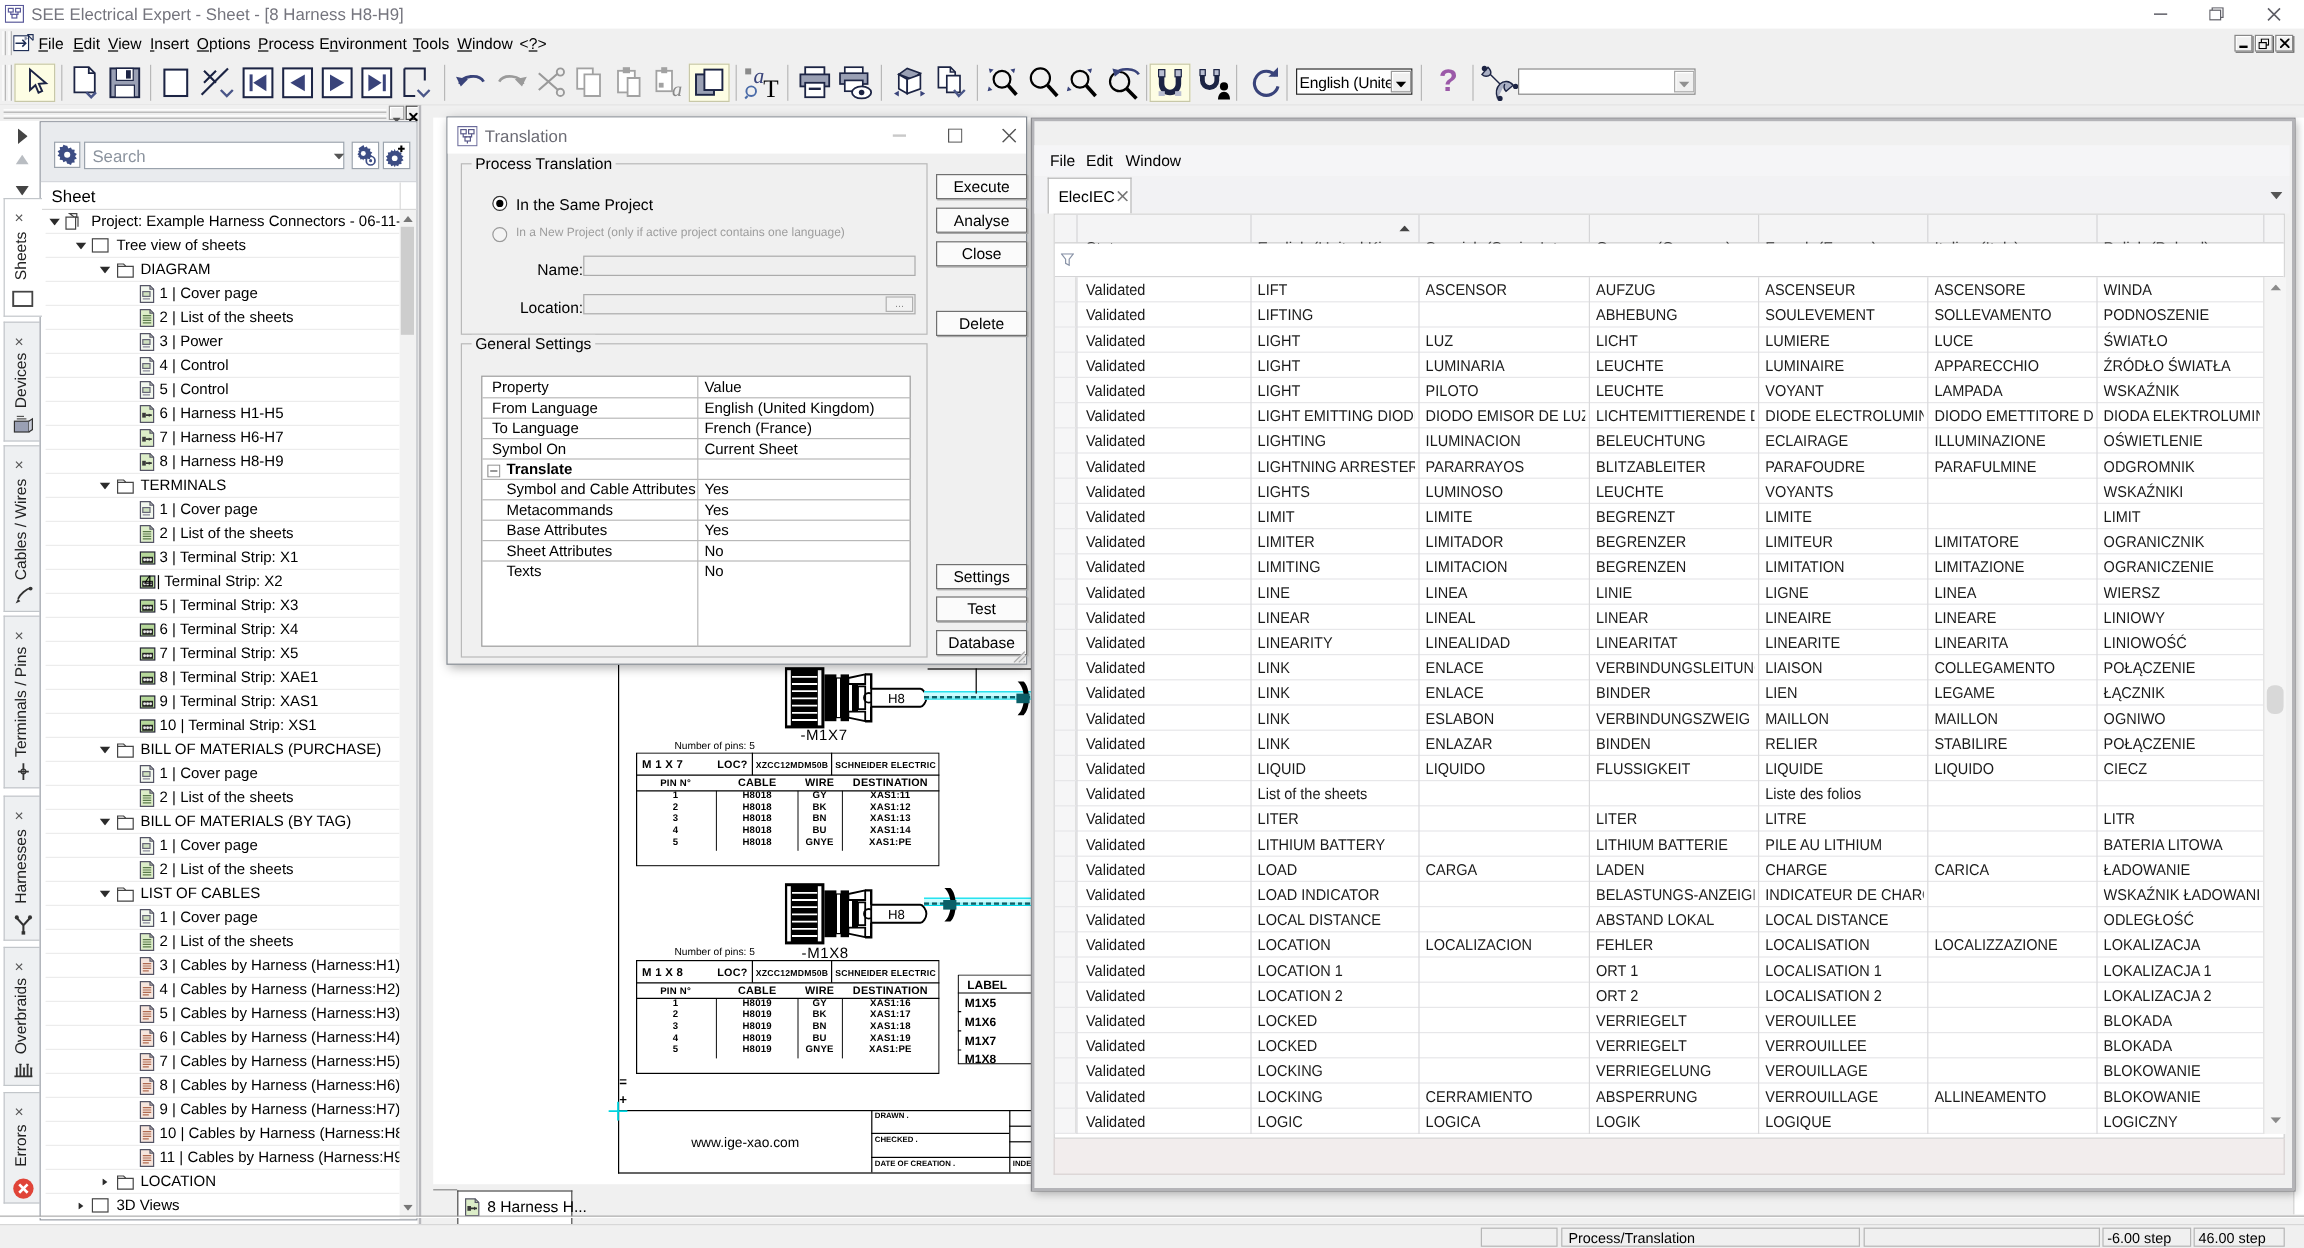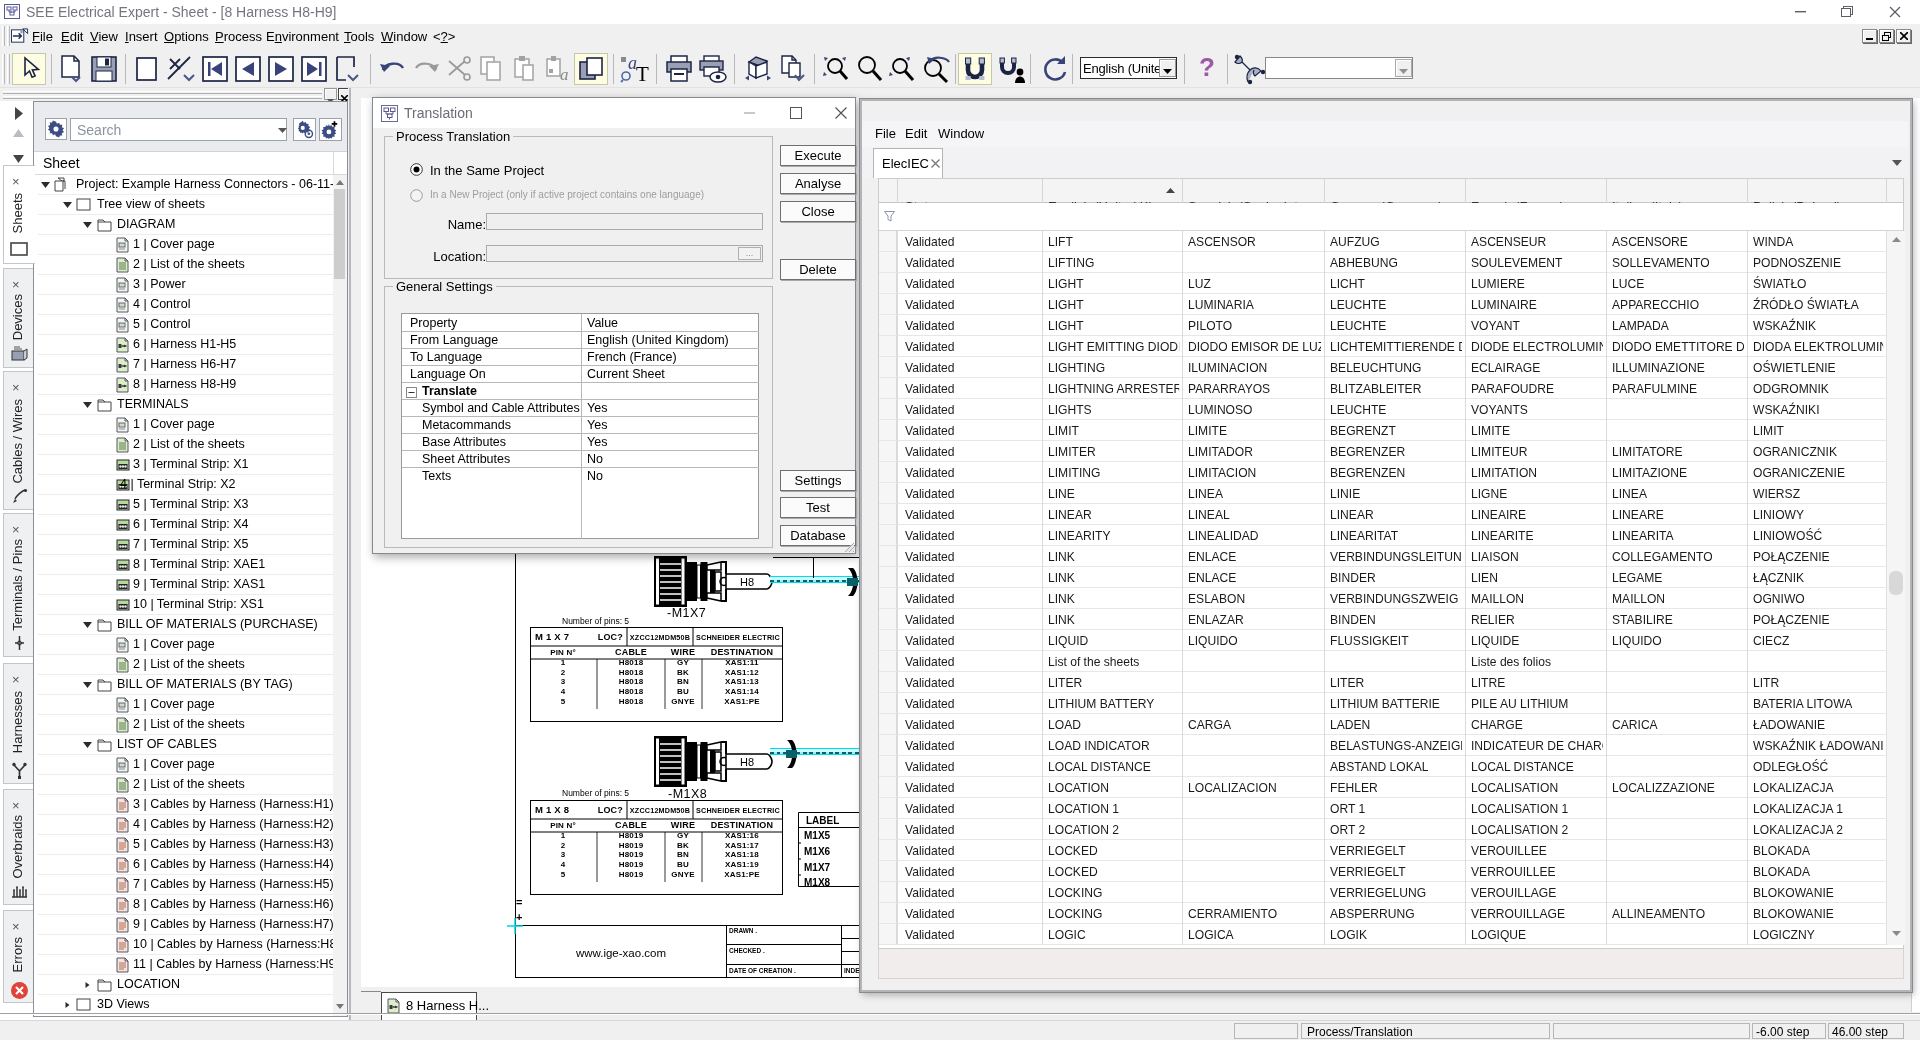--- a/index.html
+++ b/index.html
@@ -1029,21 +1029,21 @@
         <div class="abs" style="left:0;top:102px;width:357px;height:1px;background:#b8b8b8"></div>
         <div class="abs" style="left:0;top:119px;width:357px;height:1px;background:#b8b8b8"></div>
         <div class="abs" style="left:0;top:136px;width:357px;height:1px;background:#b8b8b8"></div>
         <div class="abs" style="left:0;top:153px;width:357px;height:1px;background:#b8b8b8"></div>
         <div class="g13 abs" style="left:8px;top:2px">Property</div>
           <div class="g13 abs" style="left:185px;top:2px">Value</div>
         <div class="g13 abs" style="left:8px;top:19px">From Language</div>
           <div class="g13 abs" style="left:185px;top:19px">English (United Kingdom)</div>
         <div class="g13 abs" style="left:8px;top:36px">To Language</div>
           <div class="g13 abs" style="left:185px;top:36px">French (France)</div>
-        <div class="g13 abs" style="left:8px;top:53px">Language On</div>
+        <div class="g13 abs" style="left:8px;top:53px">Symbol On</div>
           <div class="g13 abs" style="left:185px;top:53px">Current Sheet</div>
         <svg class="abs" style="left:4px;top:73px" width="11" height="11">
             <rect x="0.5" y="0.5" width="10" height="10" fill="#fff" stroke="#888"></rect>
             <path d="M2.5 5.5h6" stroke="#333"></path>
           </svg>
         <div class="g13 abs" style="left:20px;top:70px;font-weight:bold">Translate</div>
         <div class="g13 abs" style="left:20px;top:87px">Symbol and Cable Attributes</div>
           <div class="g13 abs" style="left:185px;top:87px">Yes</div>
         <div class="g13 abs" style="left:20px;top:104px">Metacommands</div>
           <div class="g13 abs" style="left:185px;top:104px">Yes</div>

